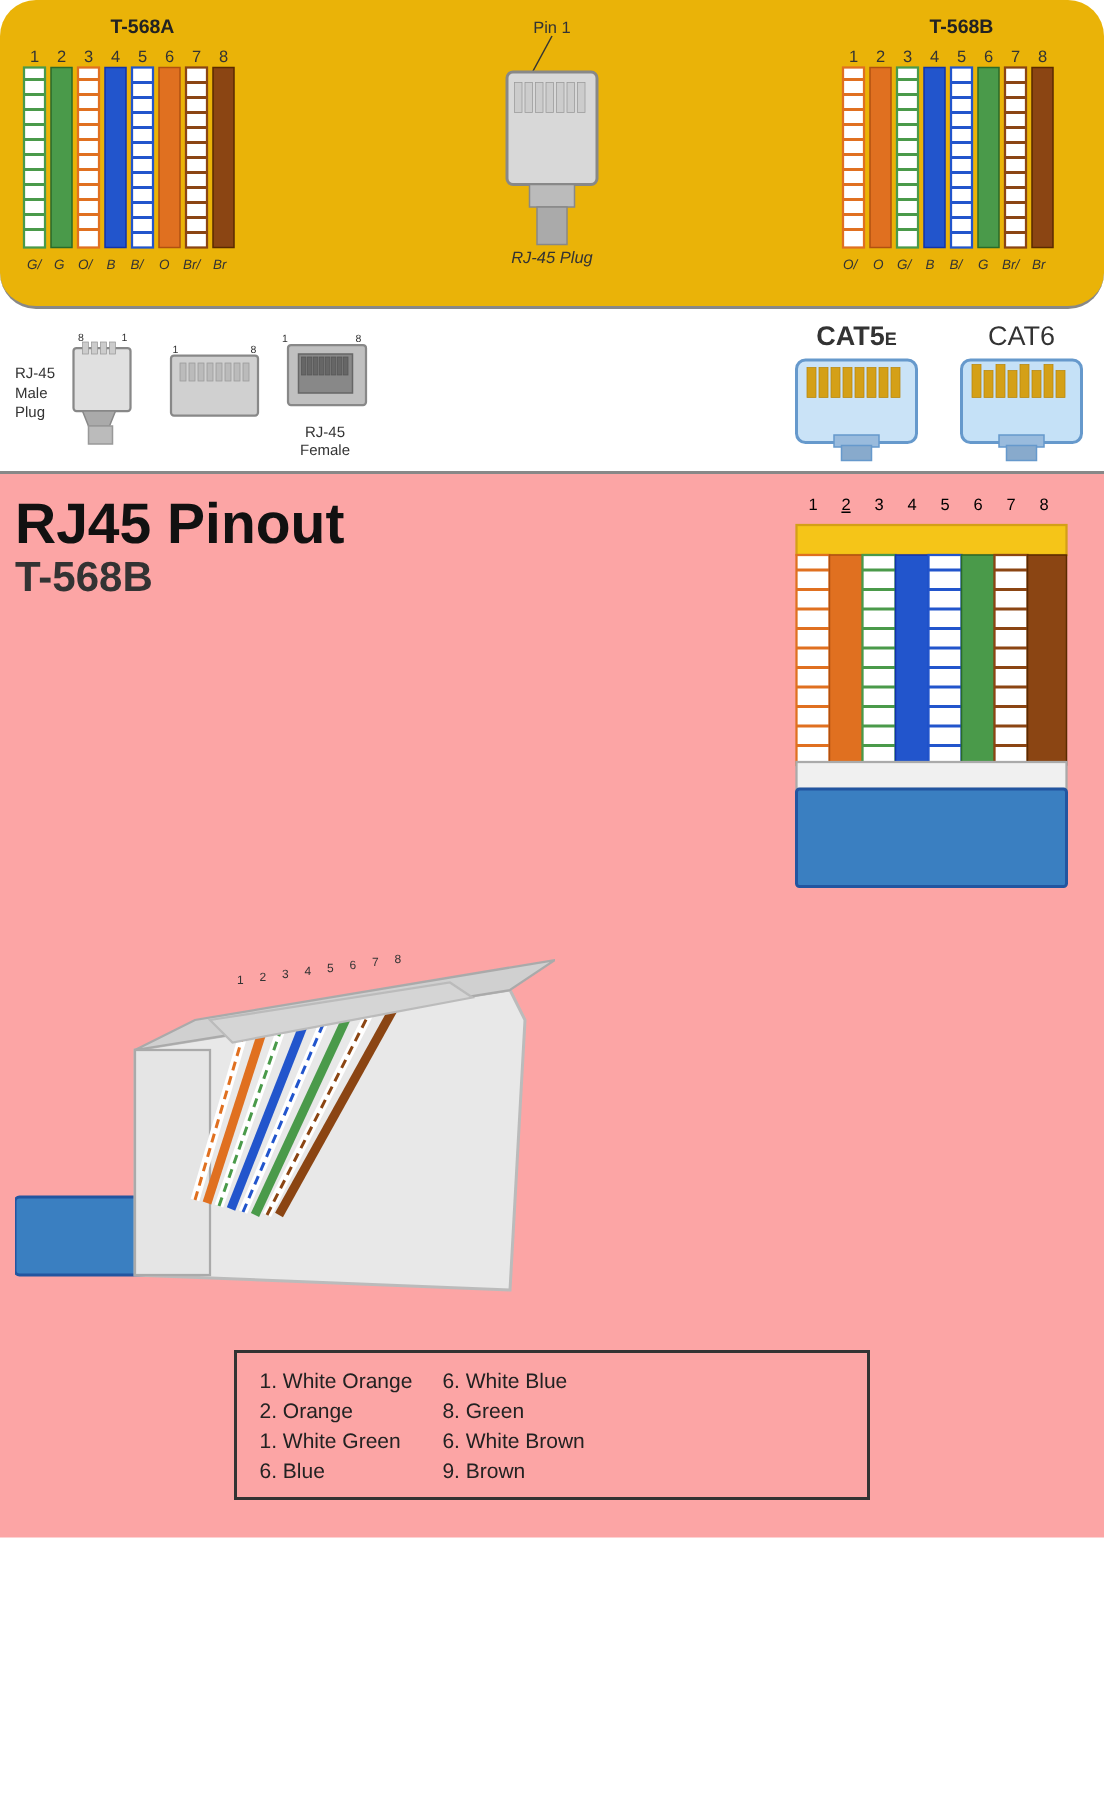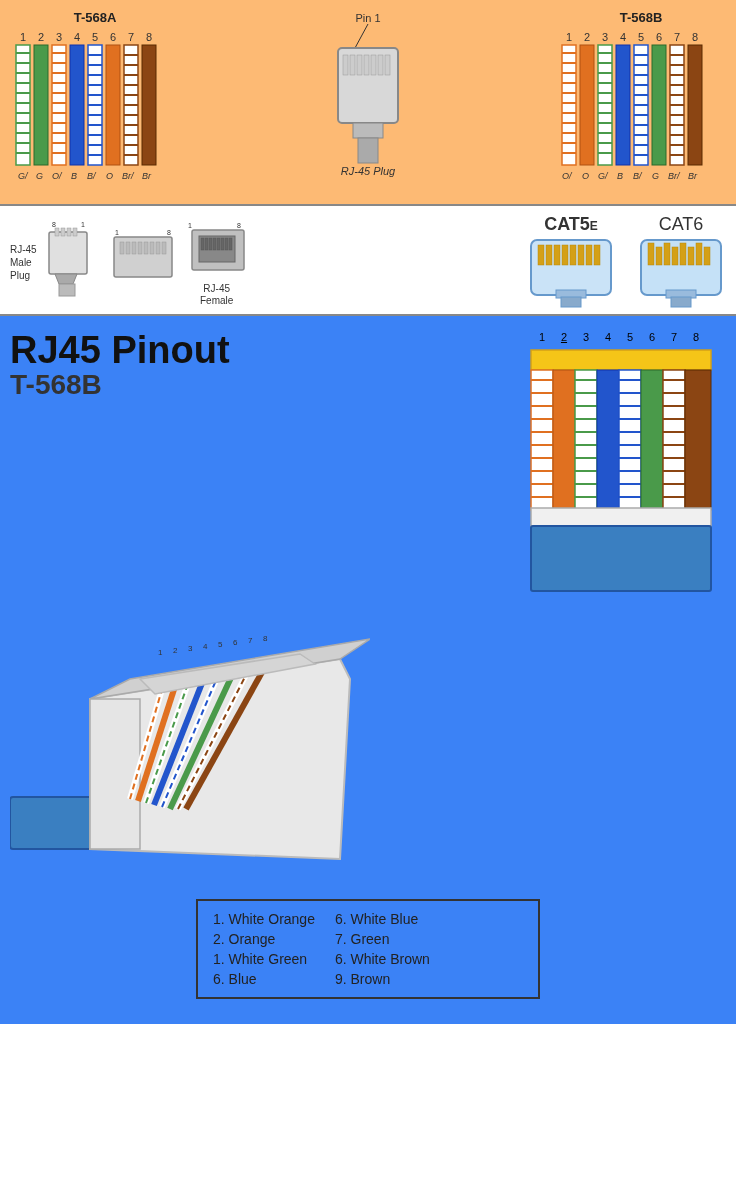--- a/index.html
+++ b/index.html
@@ -6,23 +6,24 @@
     body {
       width: 736px;
       min-height: 1199px;
       background: #fff;
       font-family: Arial, sans-serif;
       overflow-x: hidden;
     }
 
     
     .top-section {
-      background: #fdba74;
+      background: #eab308;
       padding: 10px 10px 0 10px;
       border-bottom: 2px solid #888;
+      border-radius: 24px;
     }
 
     .wiring-diagrams {
       display: flex;
       justify-content: space-between;
       align-items: flex-start;
     }
 
     .diagram-block {
       display: flex;
@@ -61,30 +62,30 @@
     }
 
     .cat-item {
       display: flex;
       flex-direction: column;
       align-items: center;
     }
 
     
     .bottom-section {
-      background: #3b82f6;
+      background: #fca5a5;
       padding: 15px 10px;
     }
 
     
     .legend-box {
       border: 2px solid #333;
       padding: 10px 15px;
       margin: 10px auto;
-      width: 344px;
+      width: 424px;
       display: flex;
       gap: 20px;
     }
 
     .legend-col {
       display: flex;
       flex-direction: column;
       gap: 4px;
     }
 
@@ -544,20 +545,20 @@
 
   <div class="legend-box">
     <div class="legend-col">
       <div class="legend-item">1. White Orange</div>
       <div class="legend-item">2. Orange</div>
       <div class="legend-item">1. White Green</div>
       <div class="legend-item">6. Blue</div>
     </div>
     <div class="legend-col">
       <div class="legend-item">6. White Blue</div>
-      <div class="legend-item">7. Green</div>
+      <div class="legend-item">8. Green</div>
 
       <div class="legend-item">6. White Brown</div>
       <div class="legend-item">9. Brown</div>
     </div>
   </div>
 
 </div>
 
 </body></html>

